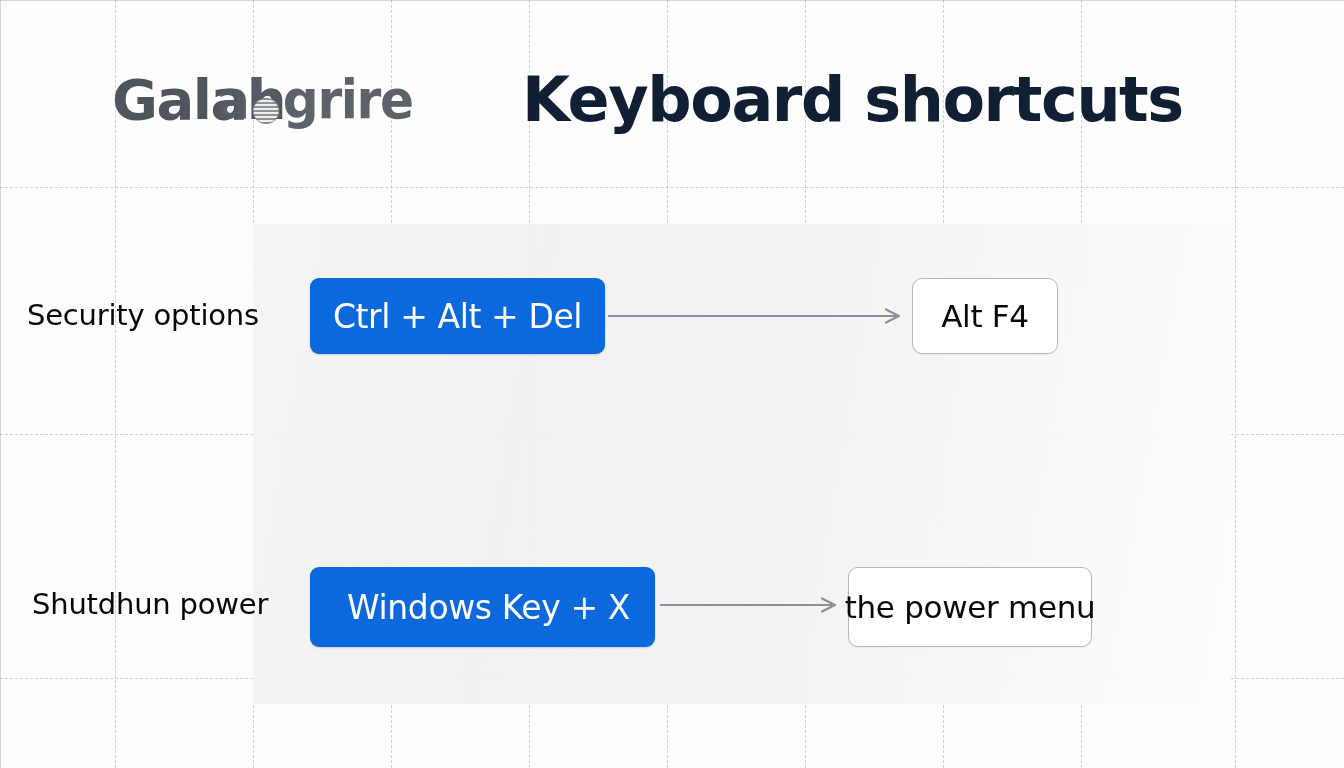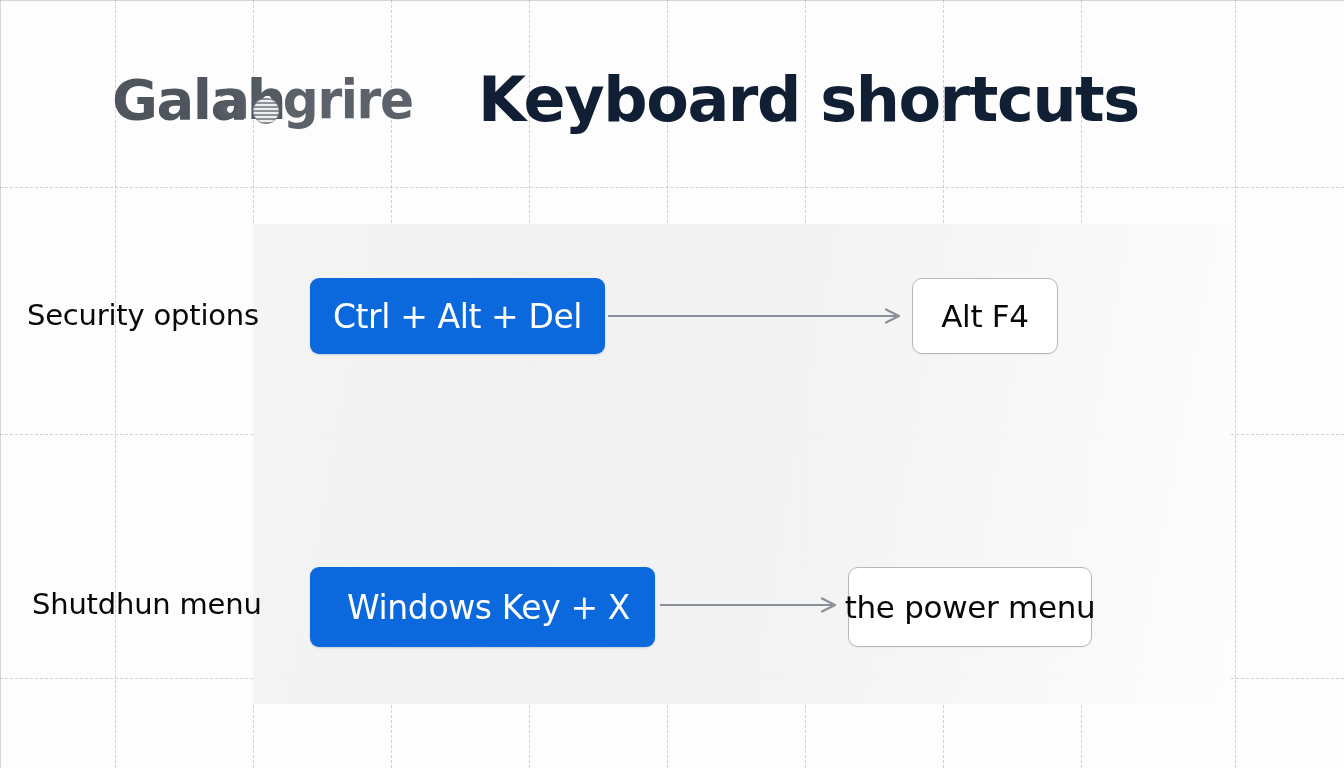--- a/index.html
+++ b/index.html
@@ -135,20 +135,21 @@
     box-shadow: 0 0 0 1px rgba(120,126,134,0.5) inset;
   }
   .page-title {
     font-family: "DejaVu Sans", sans-serif;
     font-size: 62px;
     font-weight: 700;
     letter-spacing: -1.4px;
     color: #101f33;
     white-space: nowrap;
     line-height: 1;
+    margin-left: 44px;
   }
 
   
   .row {
     position: absolute;
     left: 0;
     width: 1344px;
     height: 96px;
     display: flex;
     align-items: center;
@@ -259,21 +260,21 @@
       <svg viewBox="0 0 300 20" preserveAspectRatio="none" aria-hidden="true">
         <line x1="0" y1="10" x2="288" y2="10" stroke="#8a9099" stroke-width="2.2"></line>
         <polyline points="278,3.5 291,10 278,16.5" fill="none" stroke="#8a9099" stroke-width="2.2" stroke-linecap="round" stroke-linejoin="round"></polyline>
       </svg>
     </div>
 
     <div class="result-chip">Alt F4</div>
   </div>
 
   <div class="row" id="row-1">
-    <span class="row-label">Shutdhun menu</span>
+    <span class="row-label">Shutdhun power</span>
 
     <div class="key-chip">Windows Key + X</div>
 
     <div class="connector">
       <svg viewBox="0 0 184 20" preserveAspectRatio="none" aria-hidden="true">
         <line x1="0" y1="10" x2="172" y2="10" stroke="#8a9099" stroke-width="2.2"></line>
         <polyline points="162,3.5 175,10 162,16.5" fill="none" stroke="#8a9099" stroke-width="2.2" stroke-linecap="round" stroke-linejoin="round"></polyline>
       </svg>
     </div>
 

